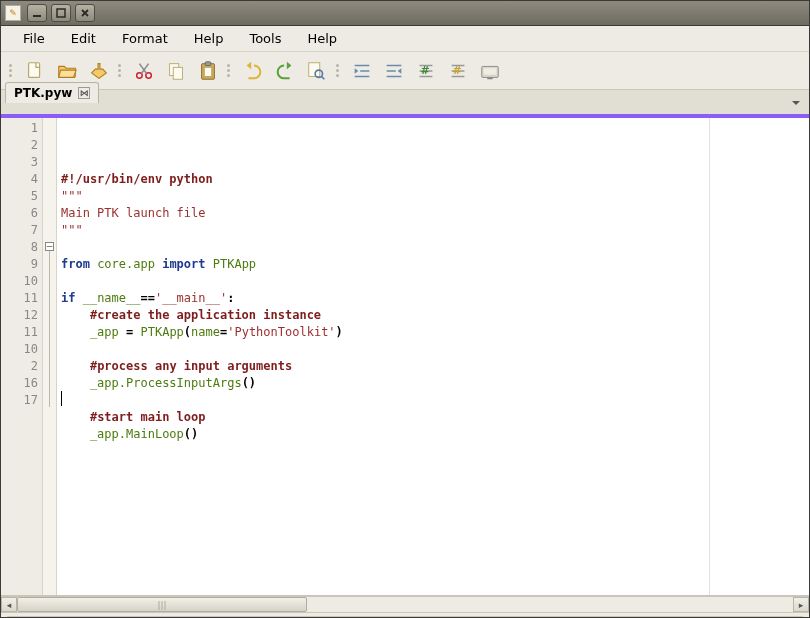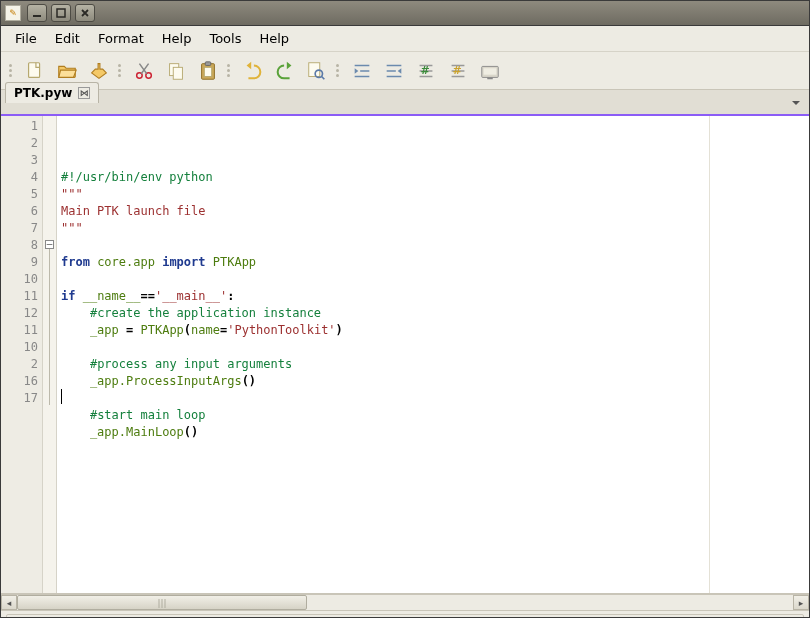--- a/index.html
+++ b/index.html
@@ -48,20 +48,21 @@
     background: #edebe3;
     display: flex;
     align-items: center;
     padding: 0 6px;
     gap: 2px;
     border-bottom: 1px solid #d6d3c8;
   }
   .menubar .menu-item {
     padding: 3px 8px;
     cursor: pointer;
+    margin-left: 8px;
   }
   
   .toolbar {
     height: 38px;
     background: #edebe3;
     display: flex;
     align-items: center;
     padding: 2px 6px;
     gap: 2px;
     border-bottom: 1px solid #c9c5b8;
@@ -80,21 +81,21 @@
     cursor: pointer;
   }
   .toolbar svg { width: 22px; height: 22px; }
   
   .tabbar {
     height: 26px;
     background: #e1ded4;
     display: flex;
     align-items: flex-end;
     padding: 12px 4px;
-    border-bottom: 2px solid #8b5cf6;
+    border-bottom: 4px solid #8b5cf6;
     position:relative;
   }
   .tabbar .tab {
     background: #edebe3;
     border: 1px solid #b8b4a6;
     border-bottom: none;
     border-radius: 3px 3px 0 0;
     padding: 3px 8px;
     display: flex; align-items: center; gap: 6px;
     font-weight: bold;
@@ -158,21 +159,21 @@
     line-height: 17px;
     padding: 2px 4px;
     white-space: pre;
     position:relative;
   }
   .code .line { height:17px; }
   .right-margin {
     width: 100px;
     border-left: 1px solid #e4e1d6;
   }
-  .tok-comment { color: #15803d; }
+  .tok-comment { color: #7f1d1d; font-weight: bold; }
   .tok-str { color: #9c3030; }
   .tok-kw { color: #1f3a8f; font-weight: bold; }
   .tok-name { color: #4d7c0f; }
   .tok-punct { color: #000; font-weight: bold; }
   .caret {
     position:absolute;
     width:1px;height:15px;background:#000;
     top: 273px; left: 4px;
     animation: blink 1s step-end infinite;
   }

